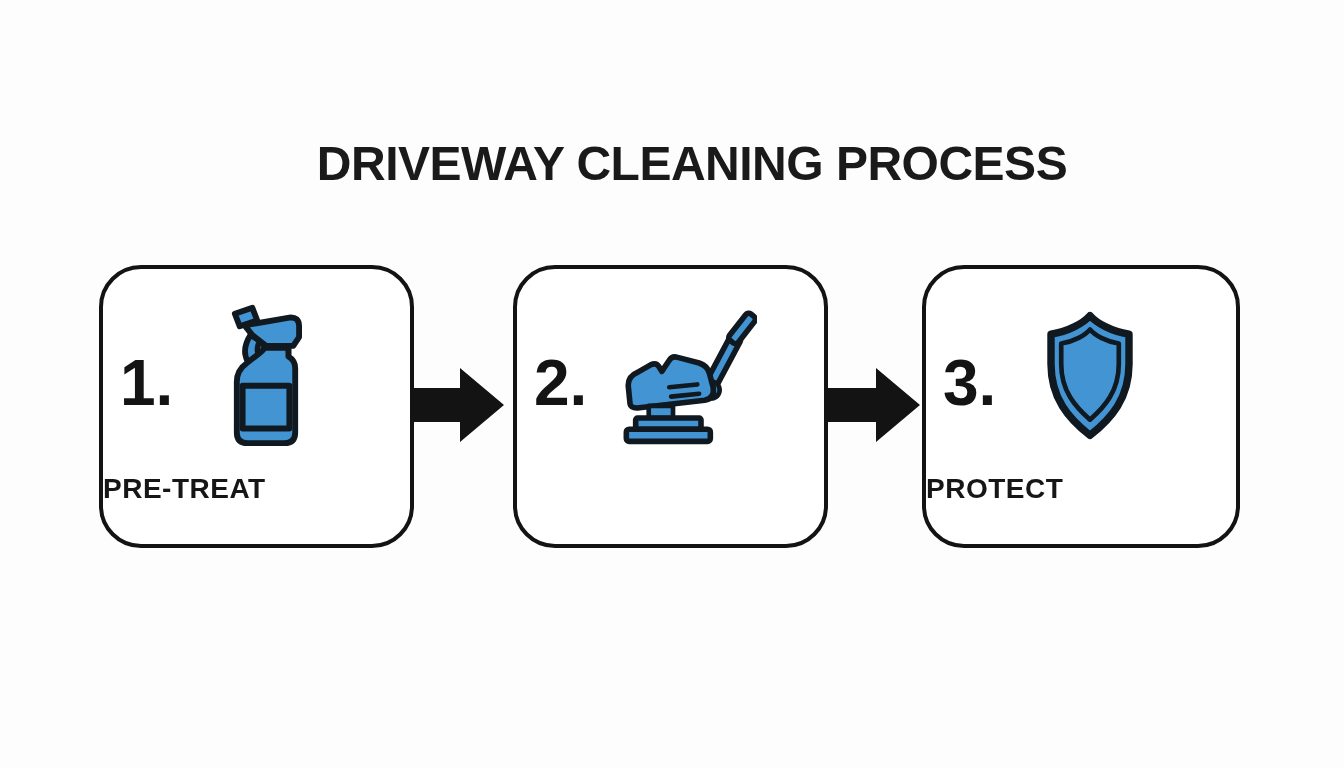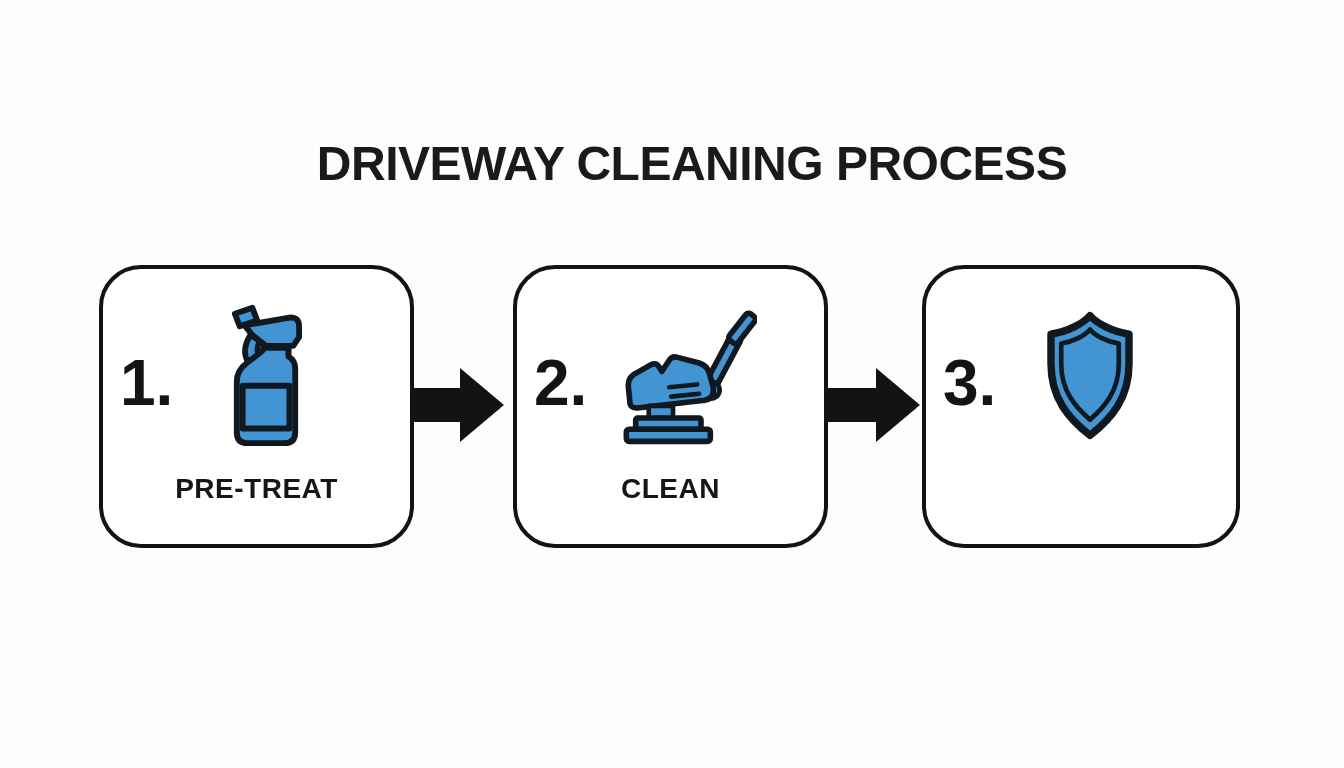--- a/index.html
+++ b/index.html
@@ -37,21 +37,21 @@
     position:absolute;
     left:17px; top:82px;
     font-size:64px;
     font-weight:700;
     line-height:1;
     color:#141414;
   }
   .step-label {
     position:absolute;
     top:204px; left:0; width:100%;
-    text-align:center;
+    text-align:left;
     font-size:28px;
     font-weight:700;
     letter-spacing:0.5px;
     color:#161616;
     white-space:nowrap;
   }
   .step-icon { position:absolute; }
   #icon-spray   { left:124px; top:33px; }
   #icon-cleaner { left:100px; top:38px; }
   #icon-shield  { left:112px; top:42px; }
@@ -112,30 +112,30 @@
 
         <path d="M56,86 L86,83 M58,96 L88,93" fill="none" stroke-width="5" stroke-linecap="round"></path>
 
         <rect x="34" y="106" width="26" height="13" stroke-width="5"></rect>
 
         <rect x="20" y="119" width="70" height="12" rx="2"></rect>
         <rect x="10" y="131" width="90" height="13" rx="3"></rect>
       </g>
     </svg>
   </span>
-  <span class="step-label">CLEAN</span>
 </div>
 
 <span class="flow-arrow" style="left:828px;">
   <svg width="92" height="74" viewBox="0 0 92 74">
     <polygon points="0,20 48,20 48,0 92,37 48,74 48,54 0,54"></polygon>
   </svg>
 </span>
 
 <div class="step" id="step-3">
   <span class="step-number">3.</span>
   <span class="step-icon" id="icon-shield">
     <svg width="104" height="130" viewBox="0 0 110 140">
       <path d="M55,5 C62,13 78,22 97,25 L97,57 C97,94 78,116 55,134 C32,116 13,94 13,57 L13,25 C32,22 48,13 55,5 Z" fill="#4294d2" stroke="#101820" stroke-width="8" stroke-linejoin="round"></path>
       <path d="M55,20 C60,26 72,33 86,35 L86,57 C86,86 71,103 55,117 C39,103 24,86 24,57 L24,35 C38,33 50,26 55,20 Z" fill="none" stroke="#101820" stroke-width="5" stroke-linejoin="round"></path>
     </svg>
   </span>
+  <span class="step-label">PROTECT</span>
 </div>
 
 </body></html>

